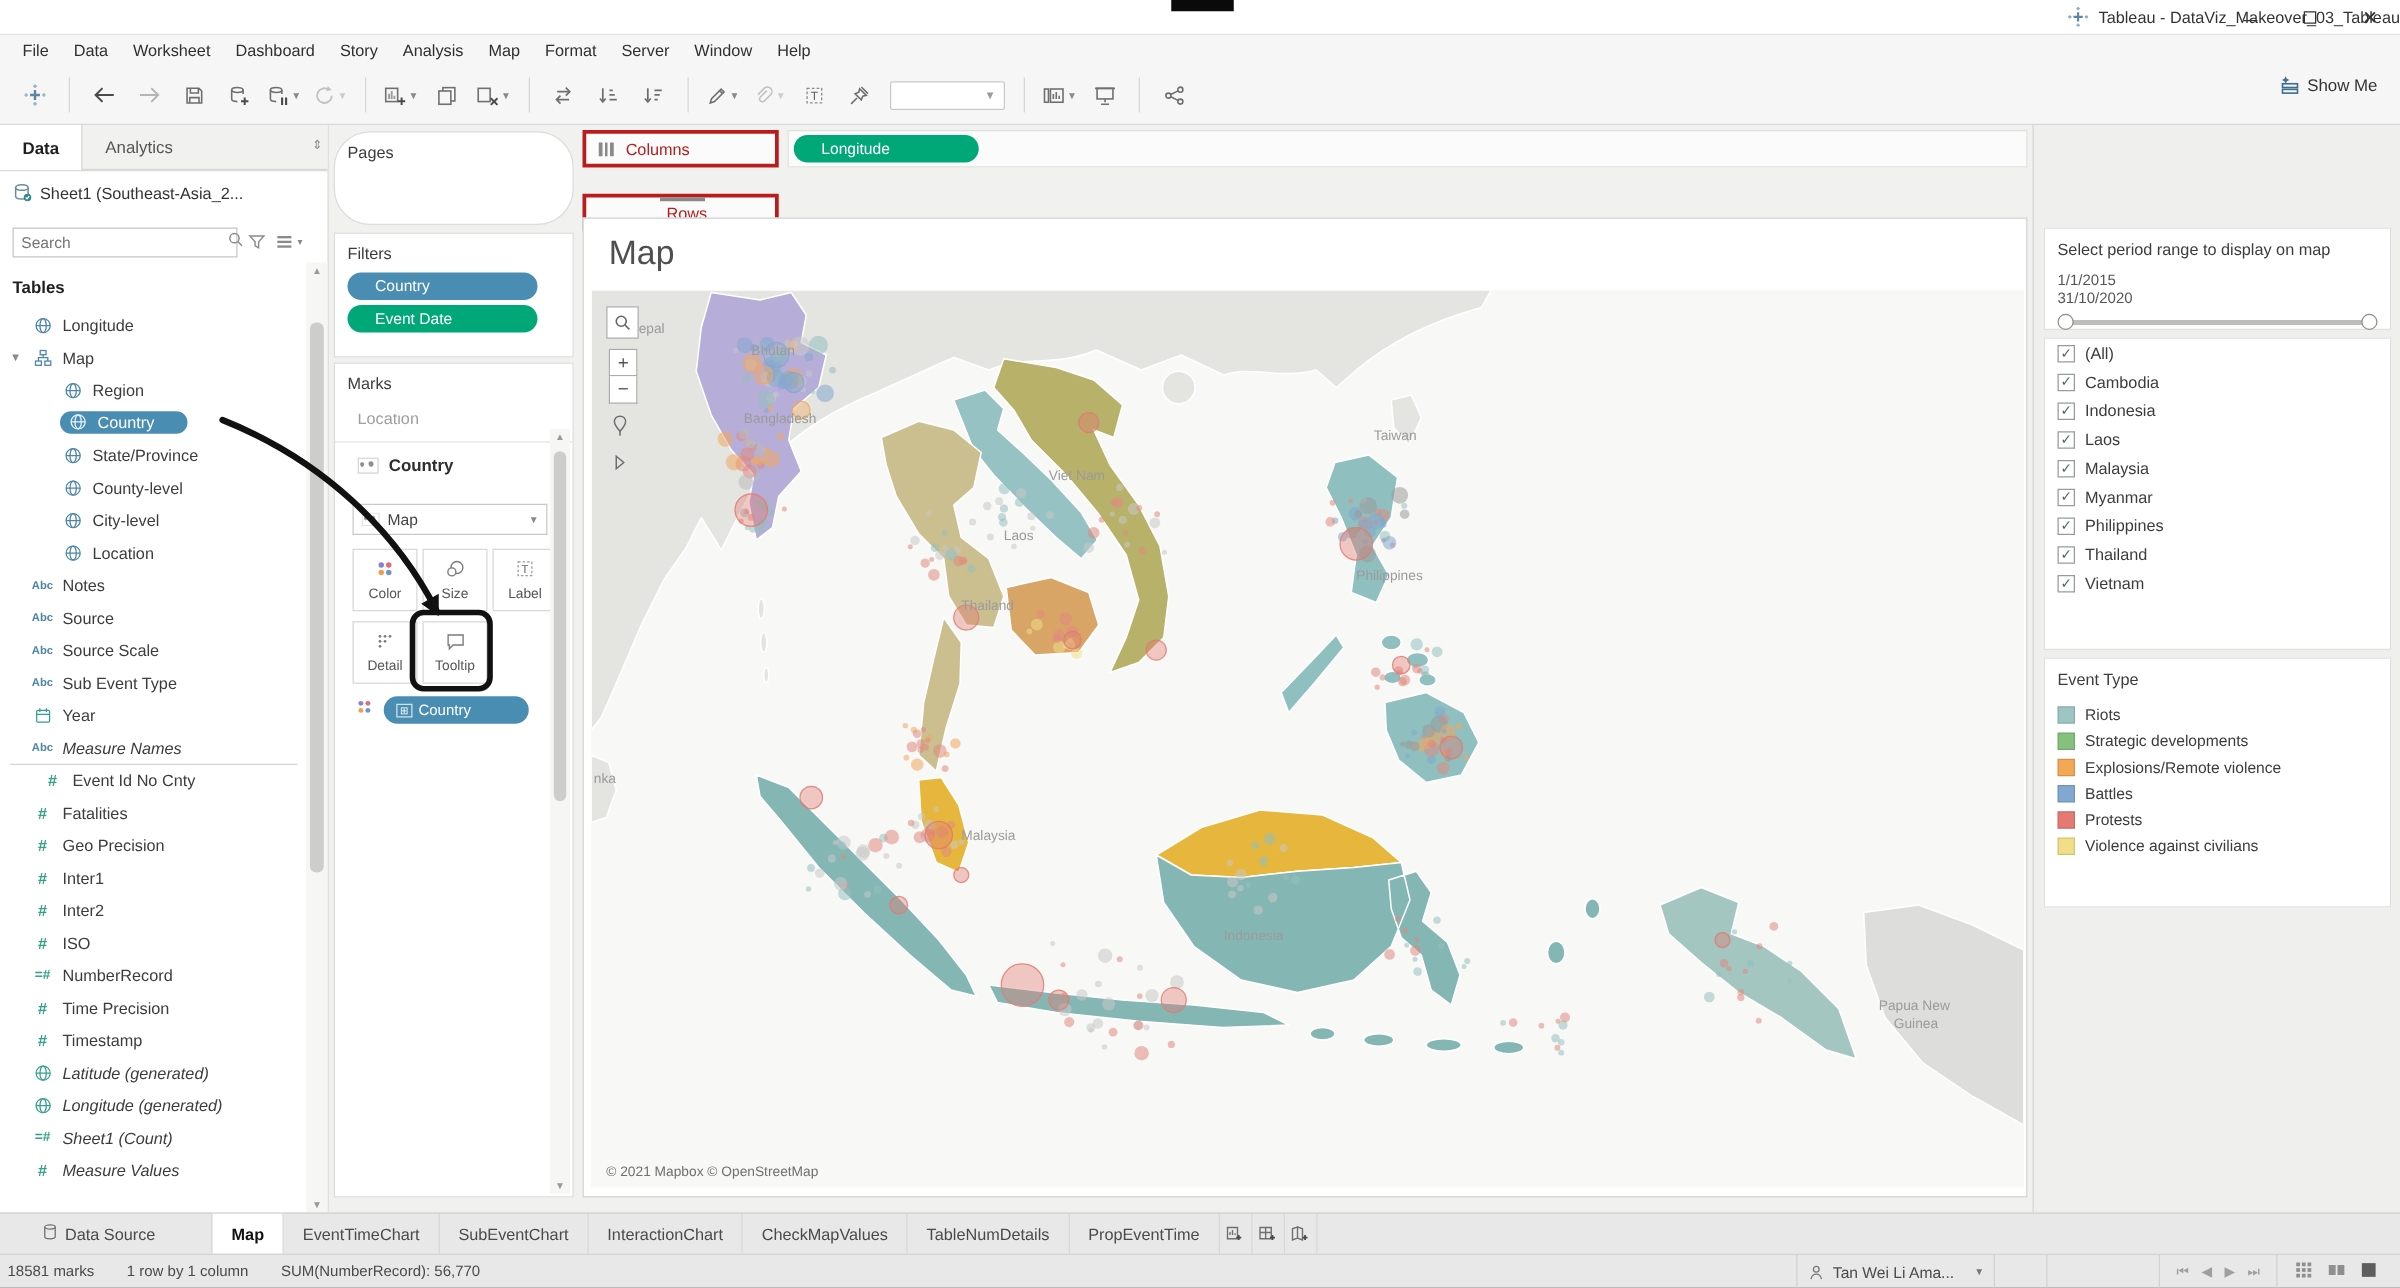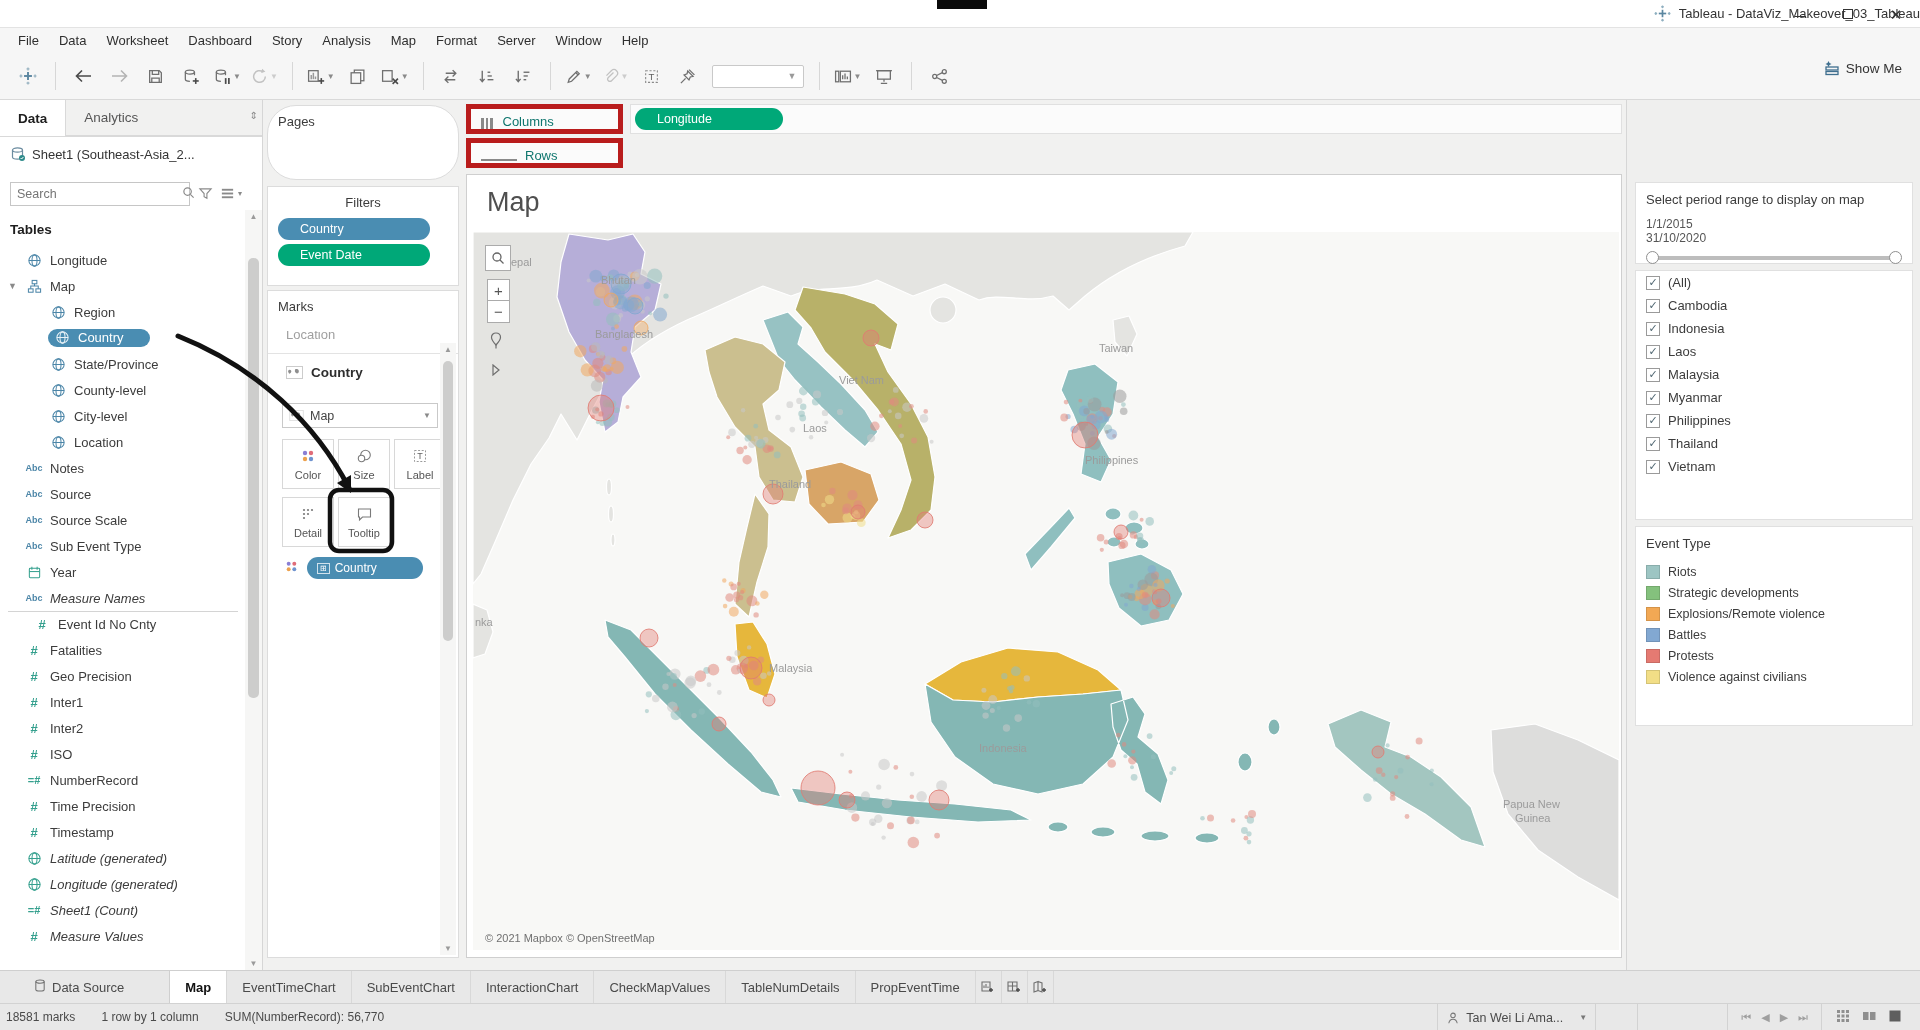--- a/index.html
+++ b/index.html
@@ -97,22 +97,22 @@
   .mtile{position:absolute;width:52px;height:50px;border:1px solid #d8d8d8;background:#fff;
          display:flex;flex-direction:column;align-items:center;justify-content:center;font-size:11px;color:#555;}
   .mtile svg{margin-bottom:3px;}
   .marks-pill-row{position:absolute;left:16px;top:266px;display:flex;align-items:center;}
   .marks-pill-row .pill{margin:0 0 0 8px;width:116px;padding-left:10px;}
   .mp-icon{flex:0 0 auto;}
   .mk-scroll{position:absolute;right:2px;top:52px;width:16px;height:612px;background:#f6f6f5;}
   .mk-scroll .thumb{position:absolute;left:3px;top:18px;width:10px;height:280px;background:#cdcdcc;border-radius:5px;}
 
   
-  .shelf-label{position:absolute;left:466px;width:157px;height:30px;background:#fbfbfb;border:5px solid #b91c1c;
-               display:flex;align-items:flex-end;padding-left:10px;font-size:13px;color:#0f766e;}
+  .shelf-label{position:absolute;left:466px;width:157px;height:30px;background:#fbfbfb;border:3px solid #b91c1c;
+               display:flex;align-items:center;padding-left:10px;font-size:13px;color:#b91c1c;}
   .shelf-pills{position:absolute;left:630px;width:992px;height:30px;background:#fbfbfb;border:1px solid #e0e0e0;
                display:flex;align-items:center;}
   .shelf-pills .pill{width:148px;margin:0 0 0 4px;}
   .shelf-ic{margin-right:8px;display:inline-flex;}
   .cols-ic i{display:inline-block;width:2.5px;height:11px;background:#8a8a8a;margin-right:2px;}
   .rows-ic i{display:block;width:12px;height:2.5px;background:#8a8a8a;margin-bottom:2px;}
 
   .worksheet{position:absolute;left:466px;top:174px;width:1156px;height:784px;background:#fff;
              border:1px solid #cfcfcf;}
   .ws-title{position:absolute;left:20px;top:12px;font-size:27px;color:#4f4f4f;}
@@ -721,21 +721,21 @@
       <span class="scroll-arrow" style="top:2px">▲</span>
       <div class="thumb"></div>
       <span class="scroll-arrow" style="bottom:2px">▼</span>
     </div>
   </div>
 
   <div class="card" style="left:267px;top:105px;width:192px;height:75px;border-radius:29px;">
     <div class="card-title">Pages</div>
   </div>
 
-  <div class="card" style="left:267px;top:186px;width:192px;height:100px;text-align:center;">
+  <div class="card" style="left:267px;top:186px;width:192px;height:100px;">
     <div class="card-title">Filters</div>
     <div id="filter-pills">
         <div class="pill blue">
           <span>Country</span>
         </div>
         <div class="pill green">
           <span>Event Date</span>
         </div>
       </div>
   </div>
@@ -832,21 +832,21 @@
         <i></i>
         <i></i>
       </span>
     <span>Columns</span>
   </div>
   <div class="shelf-pills" style="top:104px;">
     <div class="pill green">
       <span>Longitude</span>
     </div>
   </div>
-  <div class="shelf-label" style="top:138px;">
+  <div class="shelf-label" style="top:155px;flex-direction:column;">
     <span class="shelf-ic rows-ic">
         <i></i>
         <i></i>
         <i></i>
       </span>
     <span>Rows</span>
   </div>
 
   <div class="worksheet">
     <div class="ws-title">Map</div>

